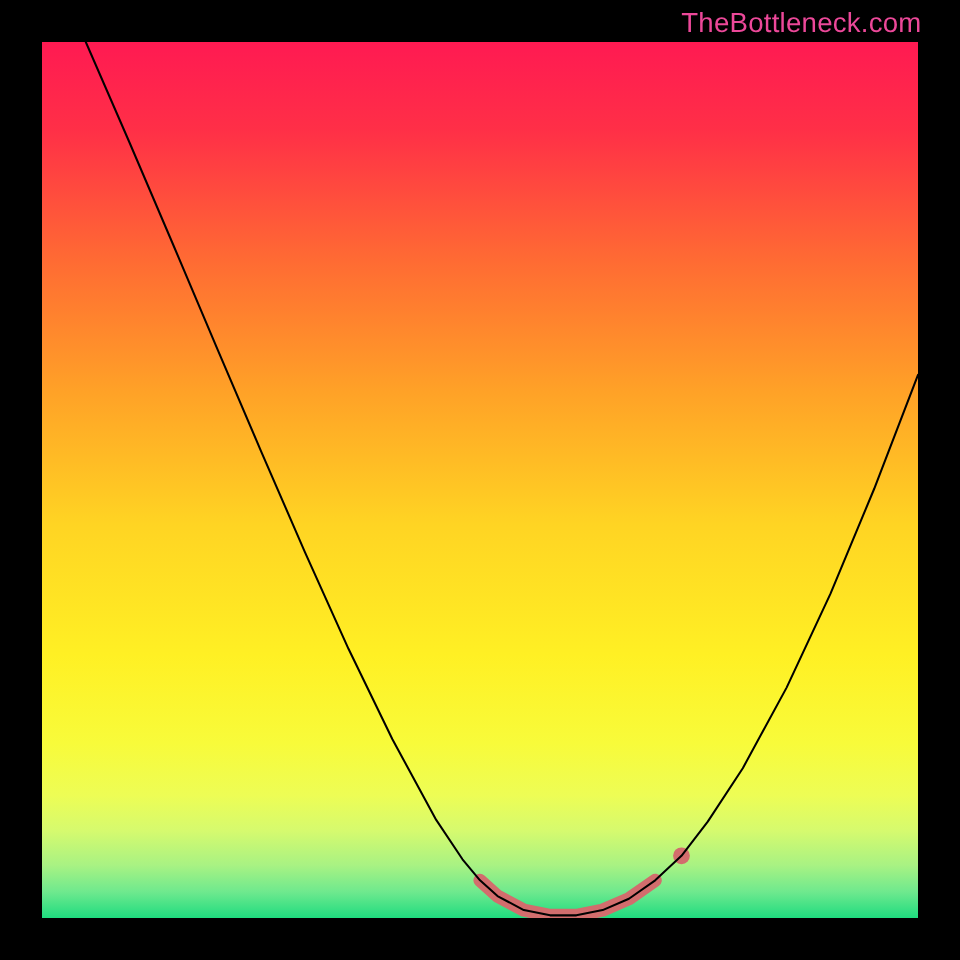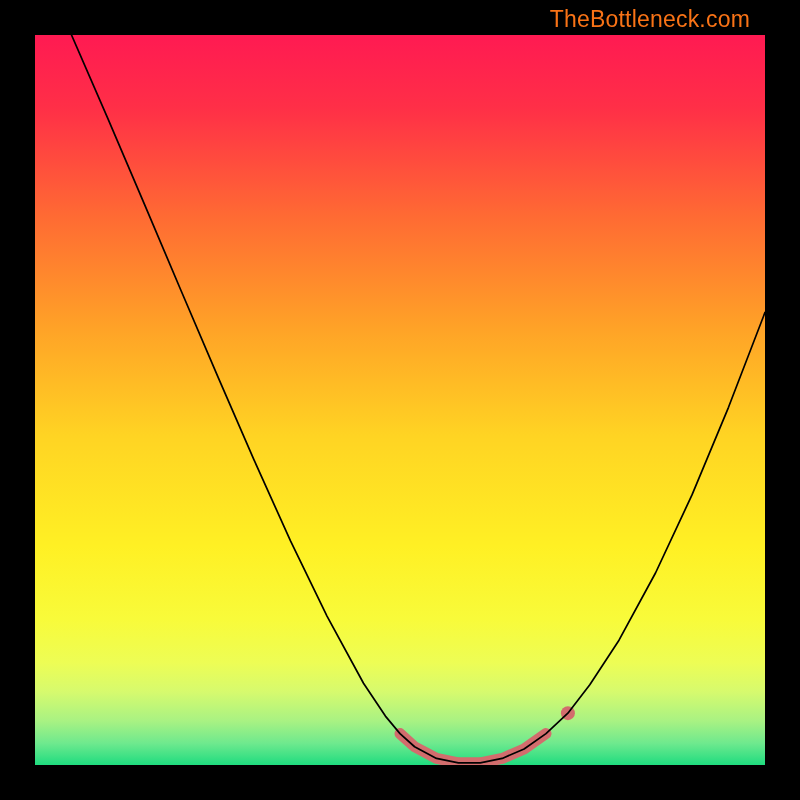--- a/index.html
+++ b/index.html
@@ -29,24 +29,24 @@
     position: absolute;
     inset: 0;
   }
   .curve-svg {
     position: absolute;
     inset: 0;
   }
   .watermark {
     position: absolute;
     top: 6px;
-    right: 50px;
+    right: 32px;
     font-size: 23px;
     font-weight: 500;
-    color: #f97316;
+    color: #ec4899;
     letter-spacing: 0.2px;
   }
 </style>
 </head>
 <body>
 
 <div class="frame">
 
   <div class="watermark">TheBottleneck.com</div>
 

